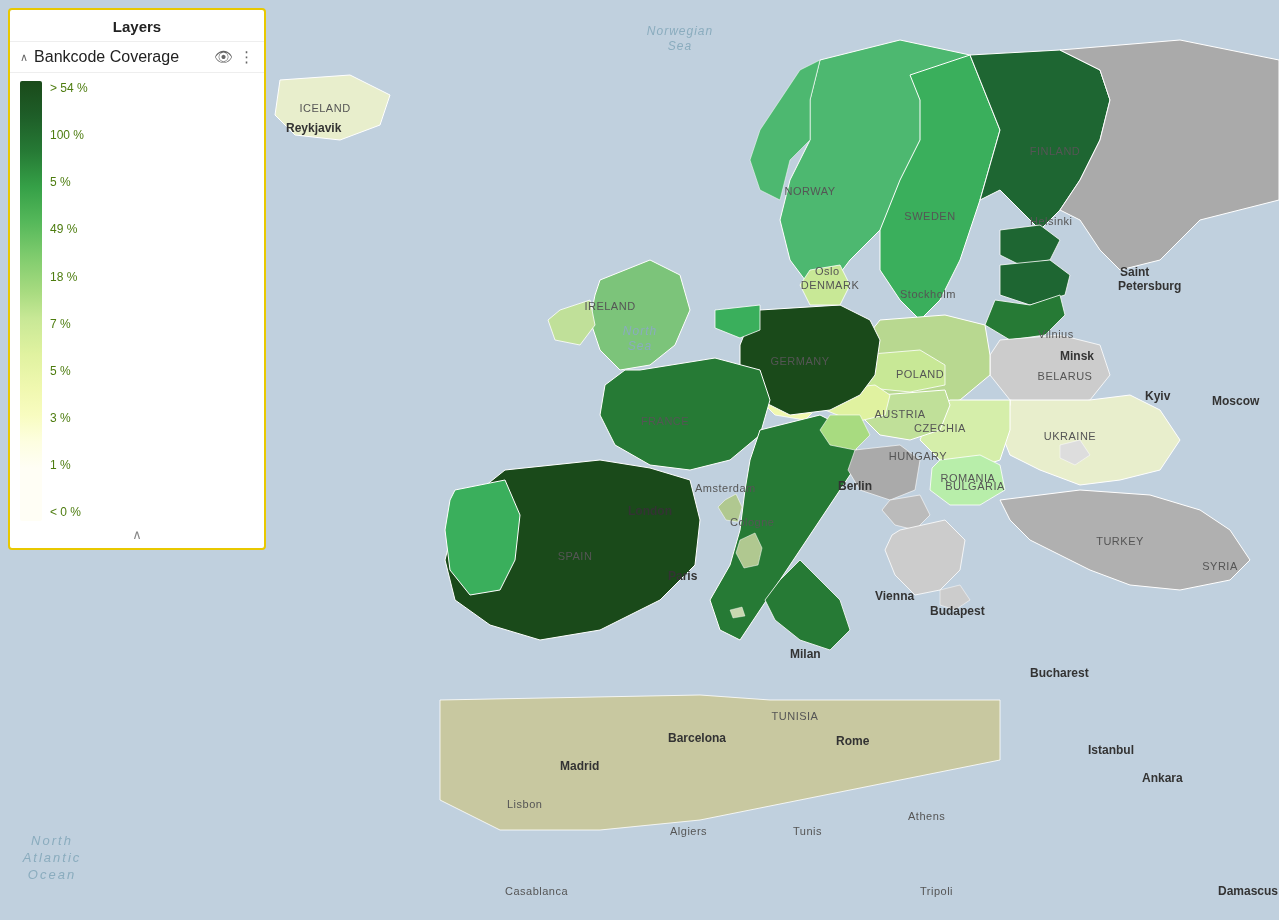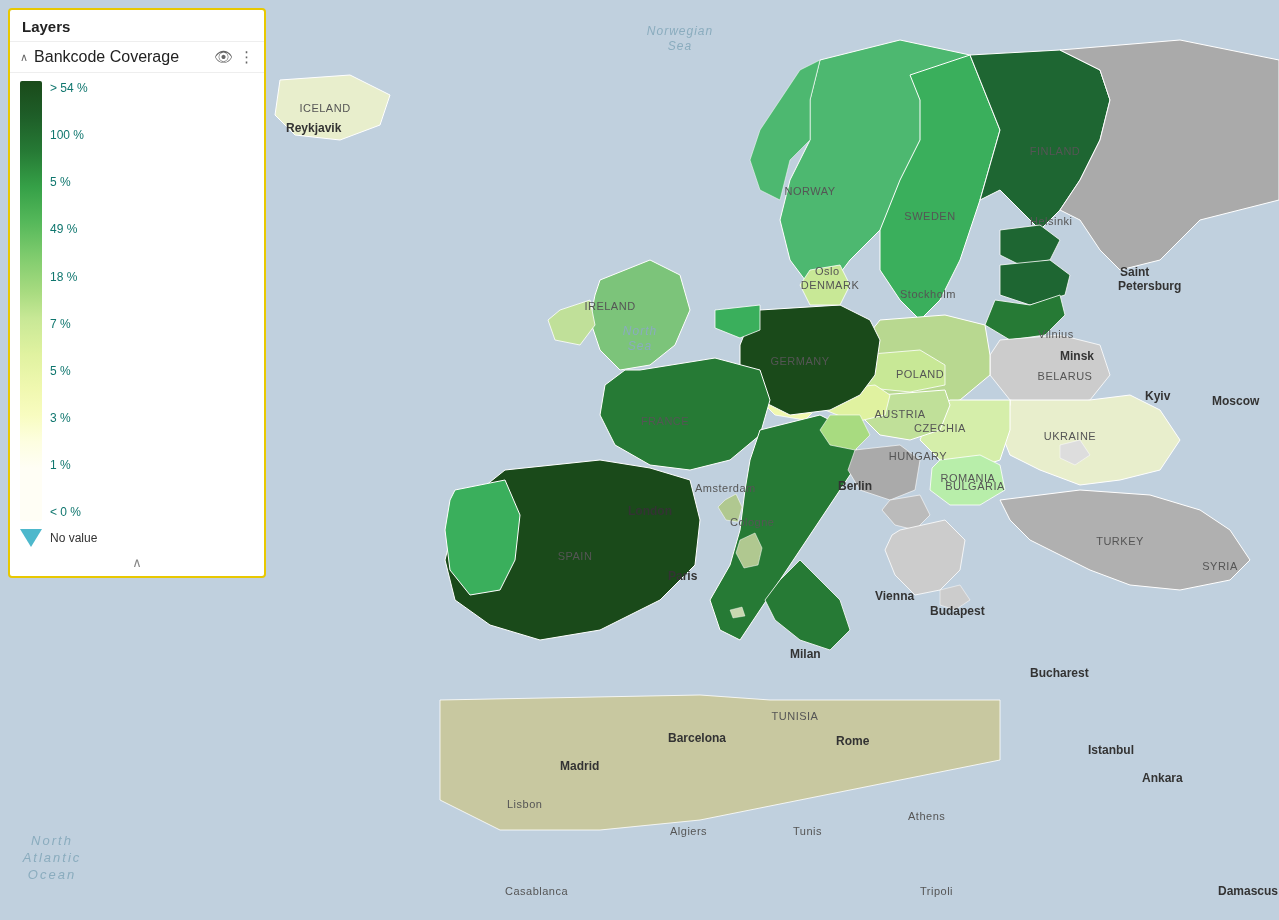--- a/index.html
+++ b/index.html
@@ -32,20 +32,21 @@
       z-index: 100;
       padding-bottom: 4px;
     }
 
     #layers-title {
       font-size: 15px;
       font-weight: bold;
       padding: 8px 12px 6px 12px;
       color: #222;
       border-bottom: 1px solid #eee;
+      text-align: center;
     }
 
     #layer-row {
       display: flex;
       align-items: center;
       padding: 6px 10px;
       border-bottom: 1px solid #eee;
     }
 
     #layer-row .chevron {
@@ -96,21 +97,21 @@
       border-radius: 2px;
       margin-right: 8px;
       flex-shrink: 0;
     }
 
     #legend-labels {
       display: flex;
       flex-direction: column;
       justify-content: space-between;
       font-size: 12px;
-      color: #0f766e;
+      color: #4d7c0f;
       flex: 1;
     }
 
     .legend-label {
       line-height: 1.3;
     }
 
     #no-value-row {
       display: flex;
       align-items: center;
@@ -355,21 +356,17 @@
         <span class="legend-label">49 %</span>
         <span class="legend-label">18 %</span>
         <span class="legend-label">7 %</span>
         <span class="legend-label">5 %</span>
         <span class="legend-label">3 %</span>
         <span class="legend-label">1 %</span>
         <span class="legend-label">&lt; 0 %</span>
       </div>
     </div>
 
-    <div id="no-value-row">
-      <div id="no-value-swatch"></div>
-      <span id="no-value-label">No value</span>
-    </div>
 
     <div id="collapse-arrow">∧</div>
   </div>
 
 </div>
 
 </body></html>

